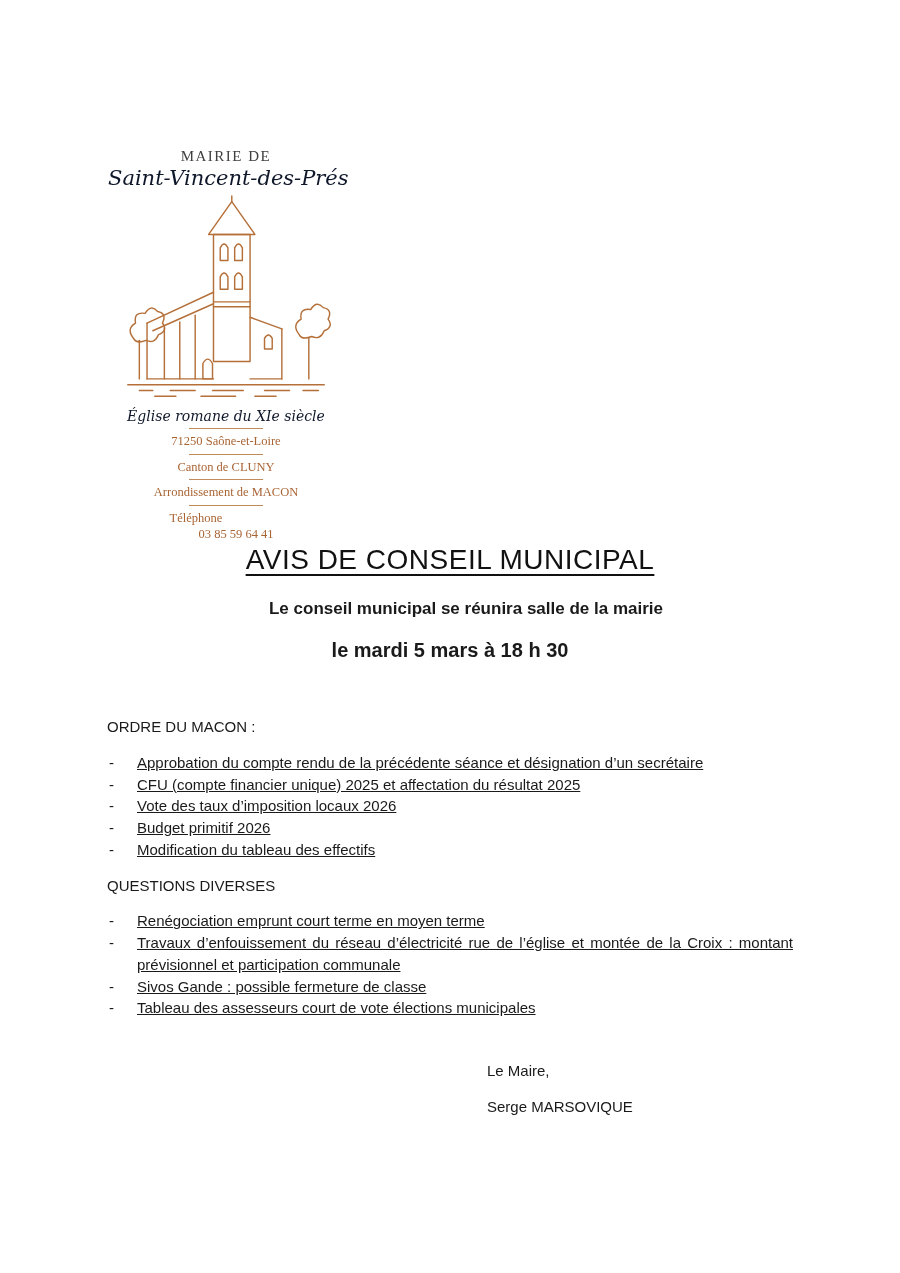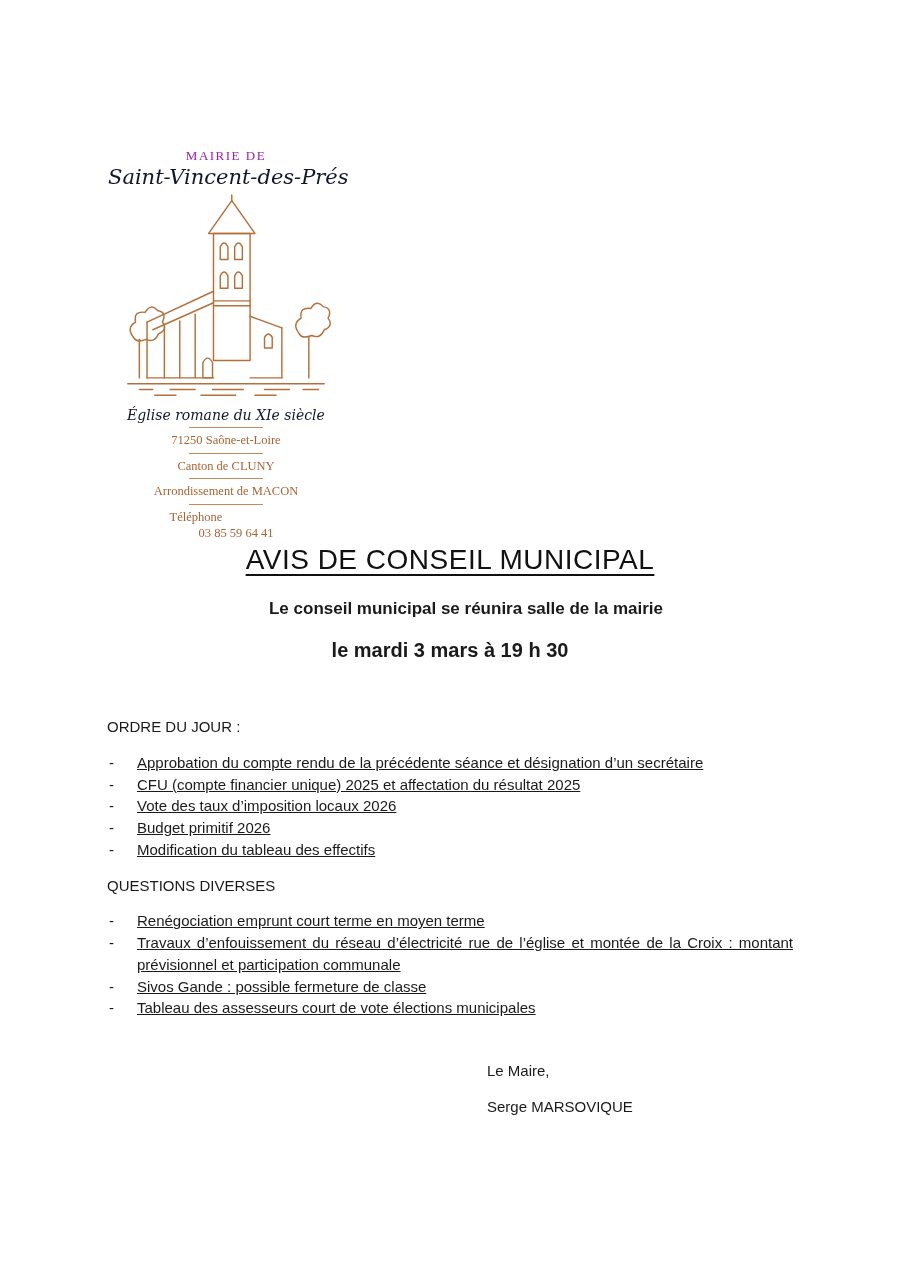--- a/index.html
+++ b/index.html
@@ -22,23 +22,23 @@
   .letterhead {
     position: absolute;
     left: 108px;
     top: 148px;
     width: 236px;
     text-align: center;
     color: #b06a36;
   }
   .lh-mairie {
     font-family: "Liberation Serif", serif;
-    font-size: 13px;
+    font-size: 15px;
     letter-spacing: 1.5px;
-    color: #a21caf;
+    color: #404040;
   }
   .lh-commune {
     font-family: "DejaVu Serif", serif;
     font-style: italic;
     font-size: 21px;
     margin-top: 1px;
     color: #0f172a;
     white-space: nowrap;
   }
   .lh-drawing {
@@ -208,25 +208,25 @@
     <div class="lh-small">Canton de CLUNY</div>
     <div class="lh-line"></div>
     <div class="lh-small">Arrondissement de MACON</div>
     <div class="lh-line"></div>
     <div class="lh-small lh-phone-label">Téléphone</div>
     <div class="lh-small lh-phone-number">03 85 59 64 41</div>
   </div>
 
   <div class="doc-title">AVIS DE CONSEIL MUNICIPAL</div>
   <div class="doc-sub1">Le conseil municipal se réunira salle de la mairie</div>
-  <div class="doc-sub2">le mardi 3 mars à 19 h 30</div>
+  <div class="doc-sub2">le mardi 5 mars à 18 h 30</div>
 
   <div class="body-block">
 
-    <div class="section-heading">ORDRE DU JOUR :</div>
+    <div class="section-heading">ORDRE DU MACON :</div>
 
     <ul class="dash-list">
       <li>
         <span class="dash-marker">-</span>
         <span class="item-text">Approbation du compte rendu de la précédente séance et désignation d’un secrétaire</span>
       </li>
       <li>
         <span class="dash-marker">-</span>
         <span class="item-text">CFU (compte financier unique) 2025 et affectation du résultat 2025</span>
       </li>

